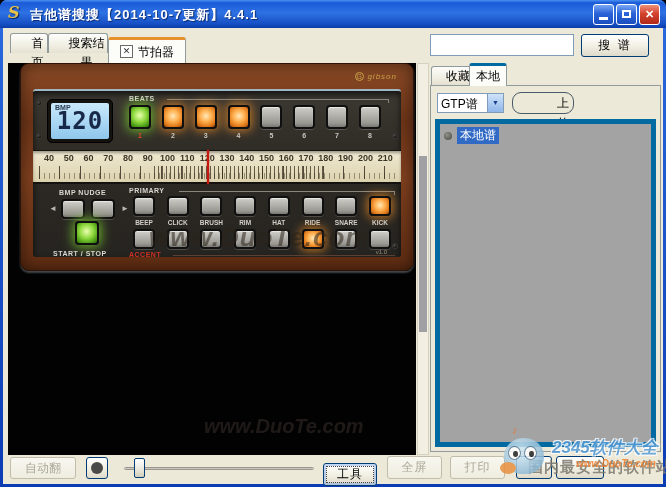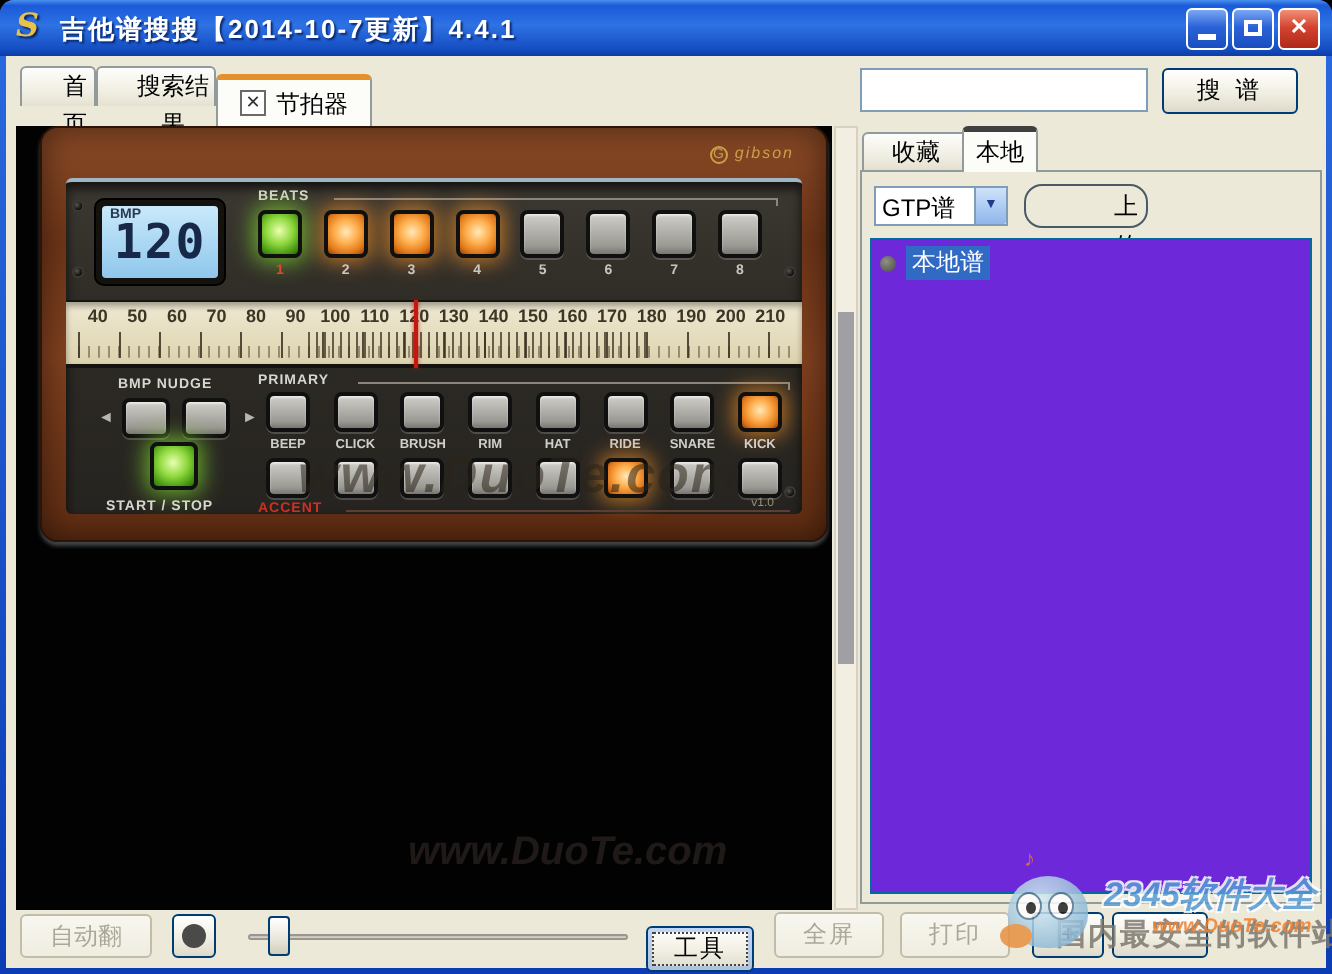--- a/index.html
+++ b/index.html
@@ -131,36 +131,36 @@
     background:linear-gradient(180deg,#f8f7f0,#efeddf); }
   .xpbtn.focused { outline:1px dotted #444; outline-offset:-4px;
     box-shadow:inset 0 0 0 2px rgba(130,170,235,.5); }
   .btn-sou { position:absolute; left:578px; top:6px; width:68px; height:23px; line-height:21px; letter-spacing:2px;}
 
   .mini-tab { position:absolute; border:1px solid #919b9c; border-bottom:none;
     border-radius:3px 3px 0 0; font-size:12px; text-align:center;
     background:linear-gradient(180deg,#fdfdfb,#efede0 65%,#e4e0d0); }
   .mini-tab.inactive { top:38px; height:19px; line-height:18px; }
   .mini-tab.active { top:35px; height:23px; line-height:20px; background:#fcfcf9;
-    border-top:3px solid #404040; z-index:4;margin-left:12px; }
+    border-top:3px solid #0369a1; z-index:4; }
 
   .rbox { position:absolute; left:427px; top:57px; width:231px; height:367px;
     border:1px solid #919b9c; background:#ece9d8; }
   .combo { position:absolute; left:6px; top:7px; width:67px; height:20px;
     border:1px solid #7f9db9; background:#fff; font-size:12px; }
   .combo-text { position:absolute; left:3px; top:2px; }
   .combo-arrow { position:absolute; right:0; top:0; bottom:0; width:16px;
     border-left:1px solid #7f9db9; border-radius:0 1px 1px 0;
     background:linear-gradient(180deg,#cfe3fa,#8fb6ea); color:#1c3c8c; font-size:7px;
     text-align:center; line-height:18px; }
   .btn-upload { position:absolute; left:81px; top:6px; width:62px; height:22px;
     border:1px solid #4a5a68; border-radius:9px; background:#ece9d8; font-size:12px;
     line-height:20px; text-align:center; letter-spacing:2px;padding-left:42px; }
-  .rlist { position:absolute; left:4px; top:33px; right:4px; bottom:4px; background:#6d28d9;
-    border:1px solid #0369a1; overflow:hidden; }
+  .rlist { position:absolute; left:4px; top:33px; right:4px; bottom:4px; background:#a3a3a3;
+    border:5px solid #0369a1; overflow:hidden; }
   .rlist-item { display:flex; align-items:center; gap:5px; padding:3px 4px; font-size:12px; }
   .bullet { width:8px; height:8px; border-radius:50%;
     background:radial-gradient(circle at 38% 35%,#909088,#5a5a54 75%); flex:none; }
   .sel { background:#316ac5; color:#fff; padding:0 3px; }
 
   
   .toolbar { position:absolute; left:0; right:0; bottom:0; height:29px; }
   .btn-auto { position:absolute; left:7px; top:2px; width:66px; height:22px; line-height:20px; }
   .btn-rec { position:absolute; left:83px; top:2px; width:22px; height:22px; }
   .rec-dot { width:12px; height:12px; border-radius:50%; background:#4a4a48; margin:4px auto; }

